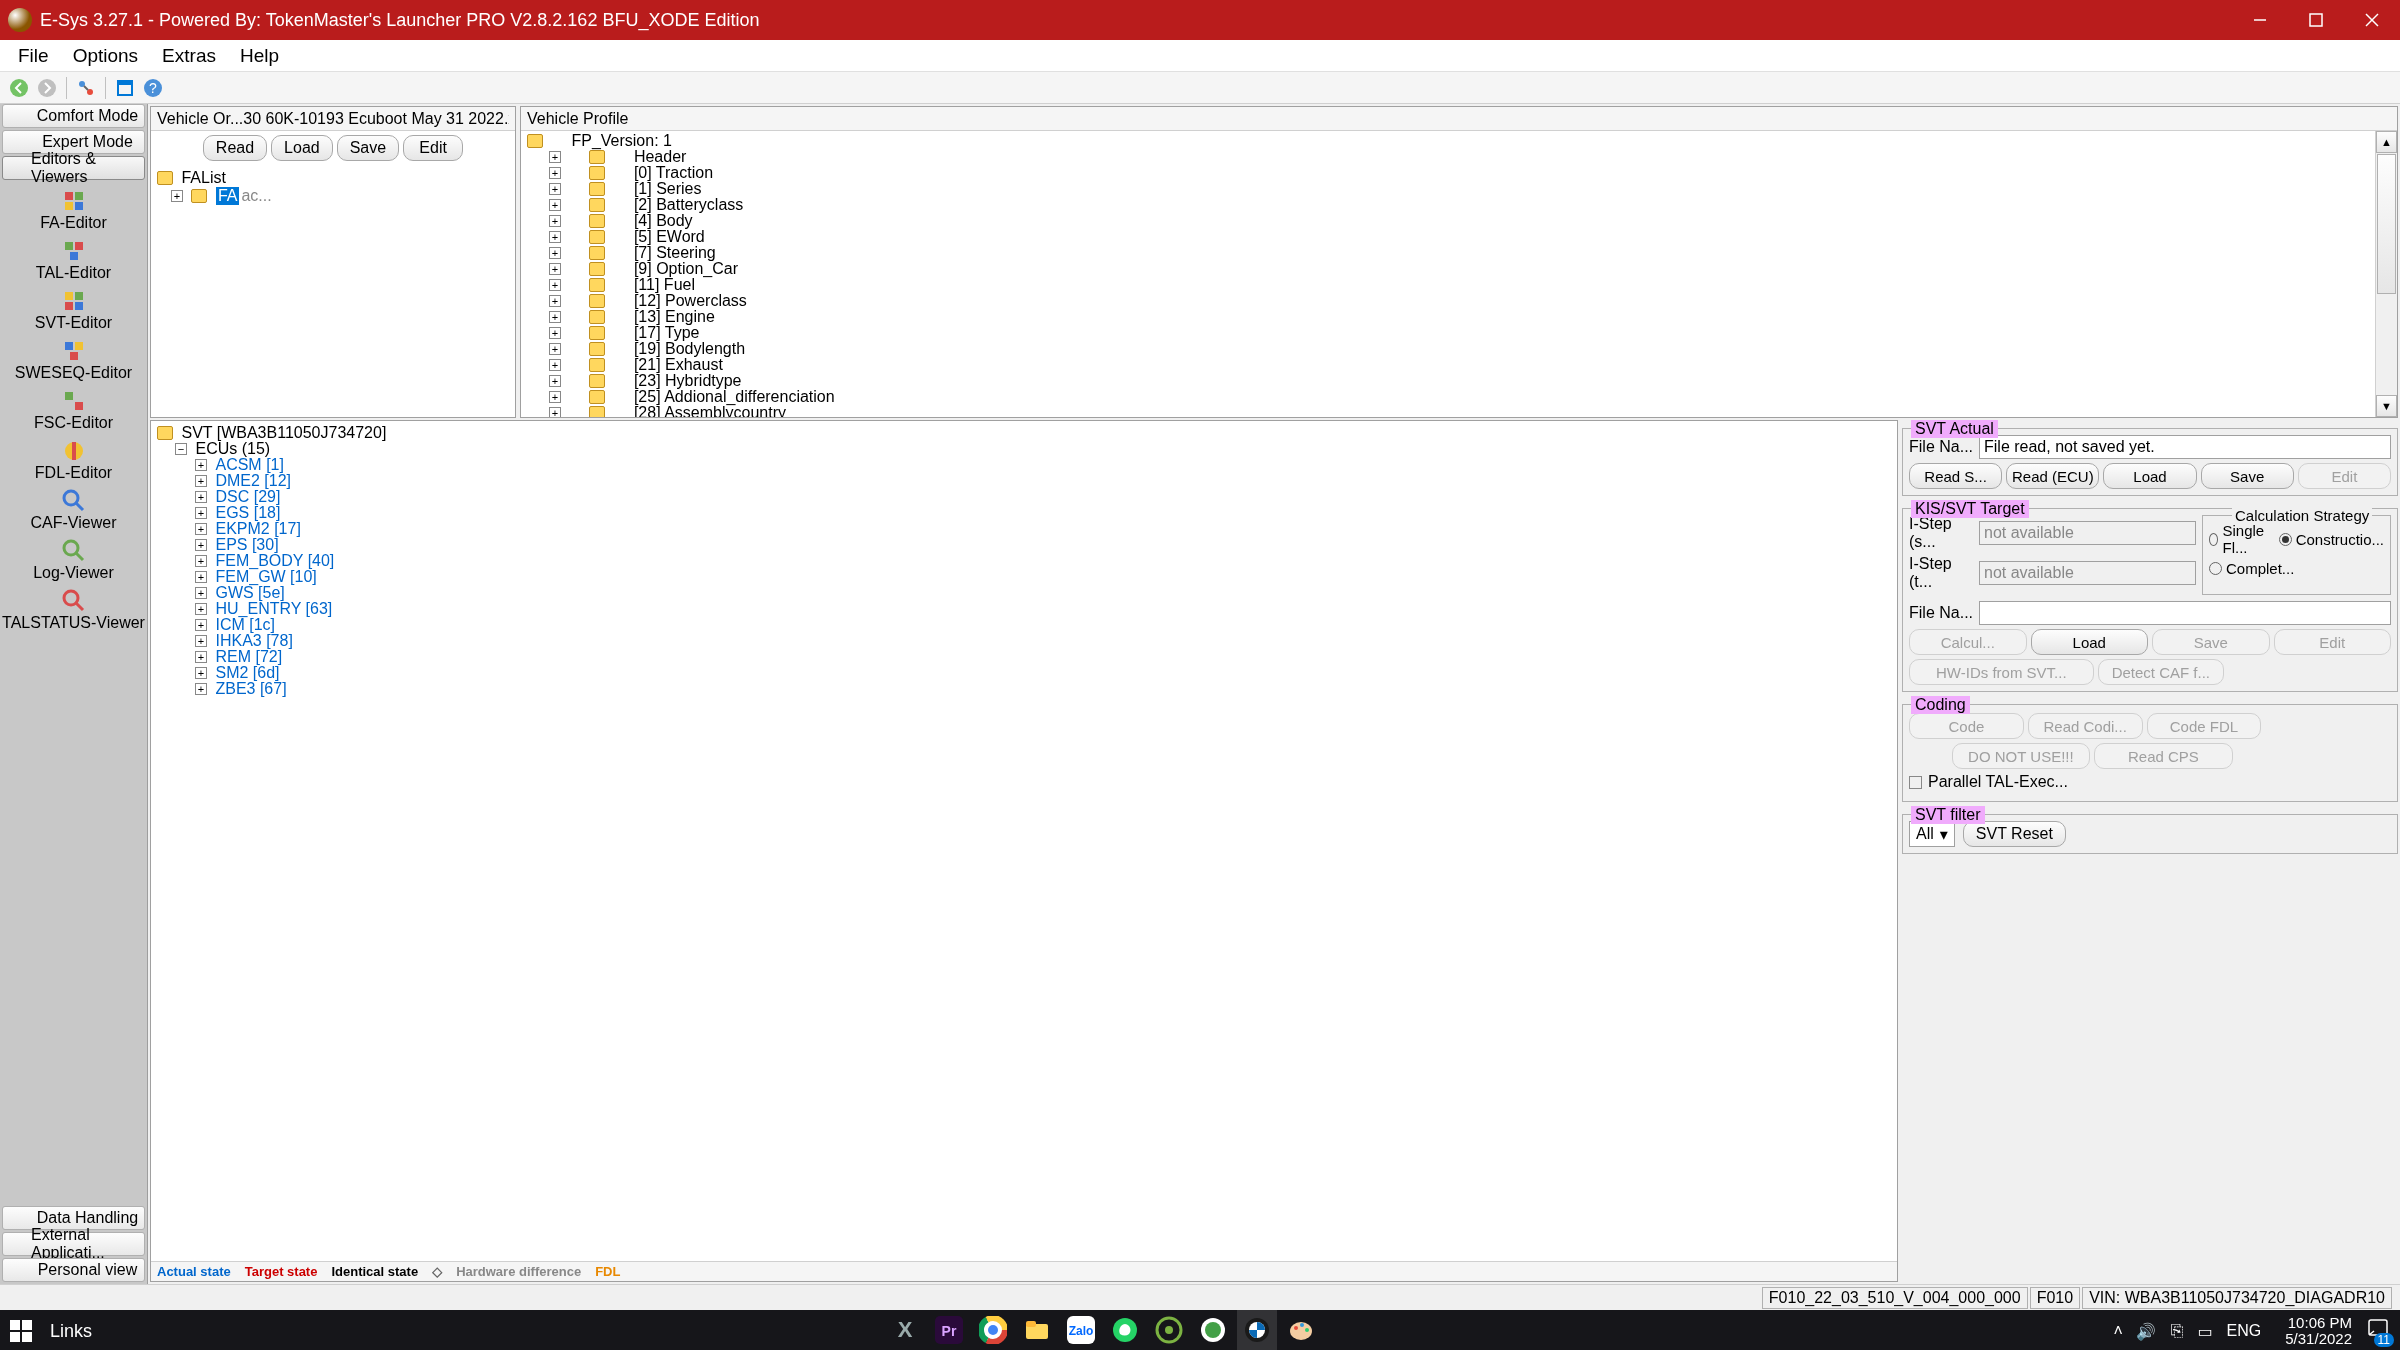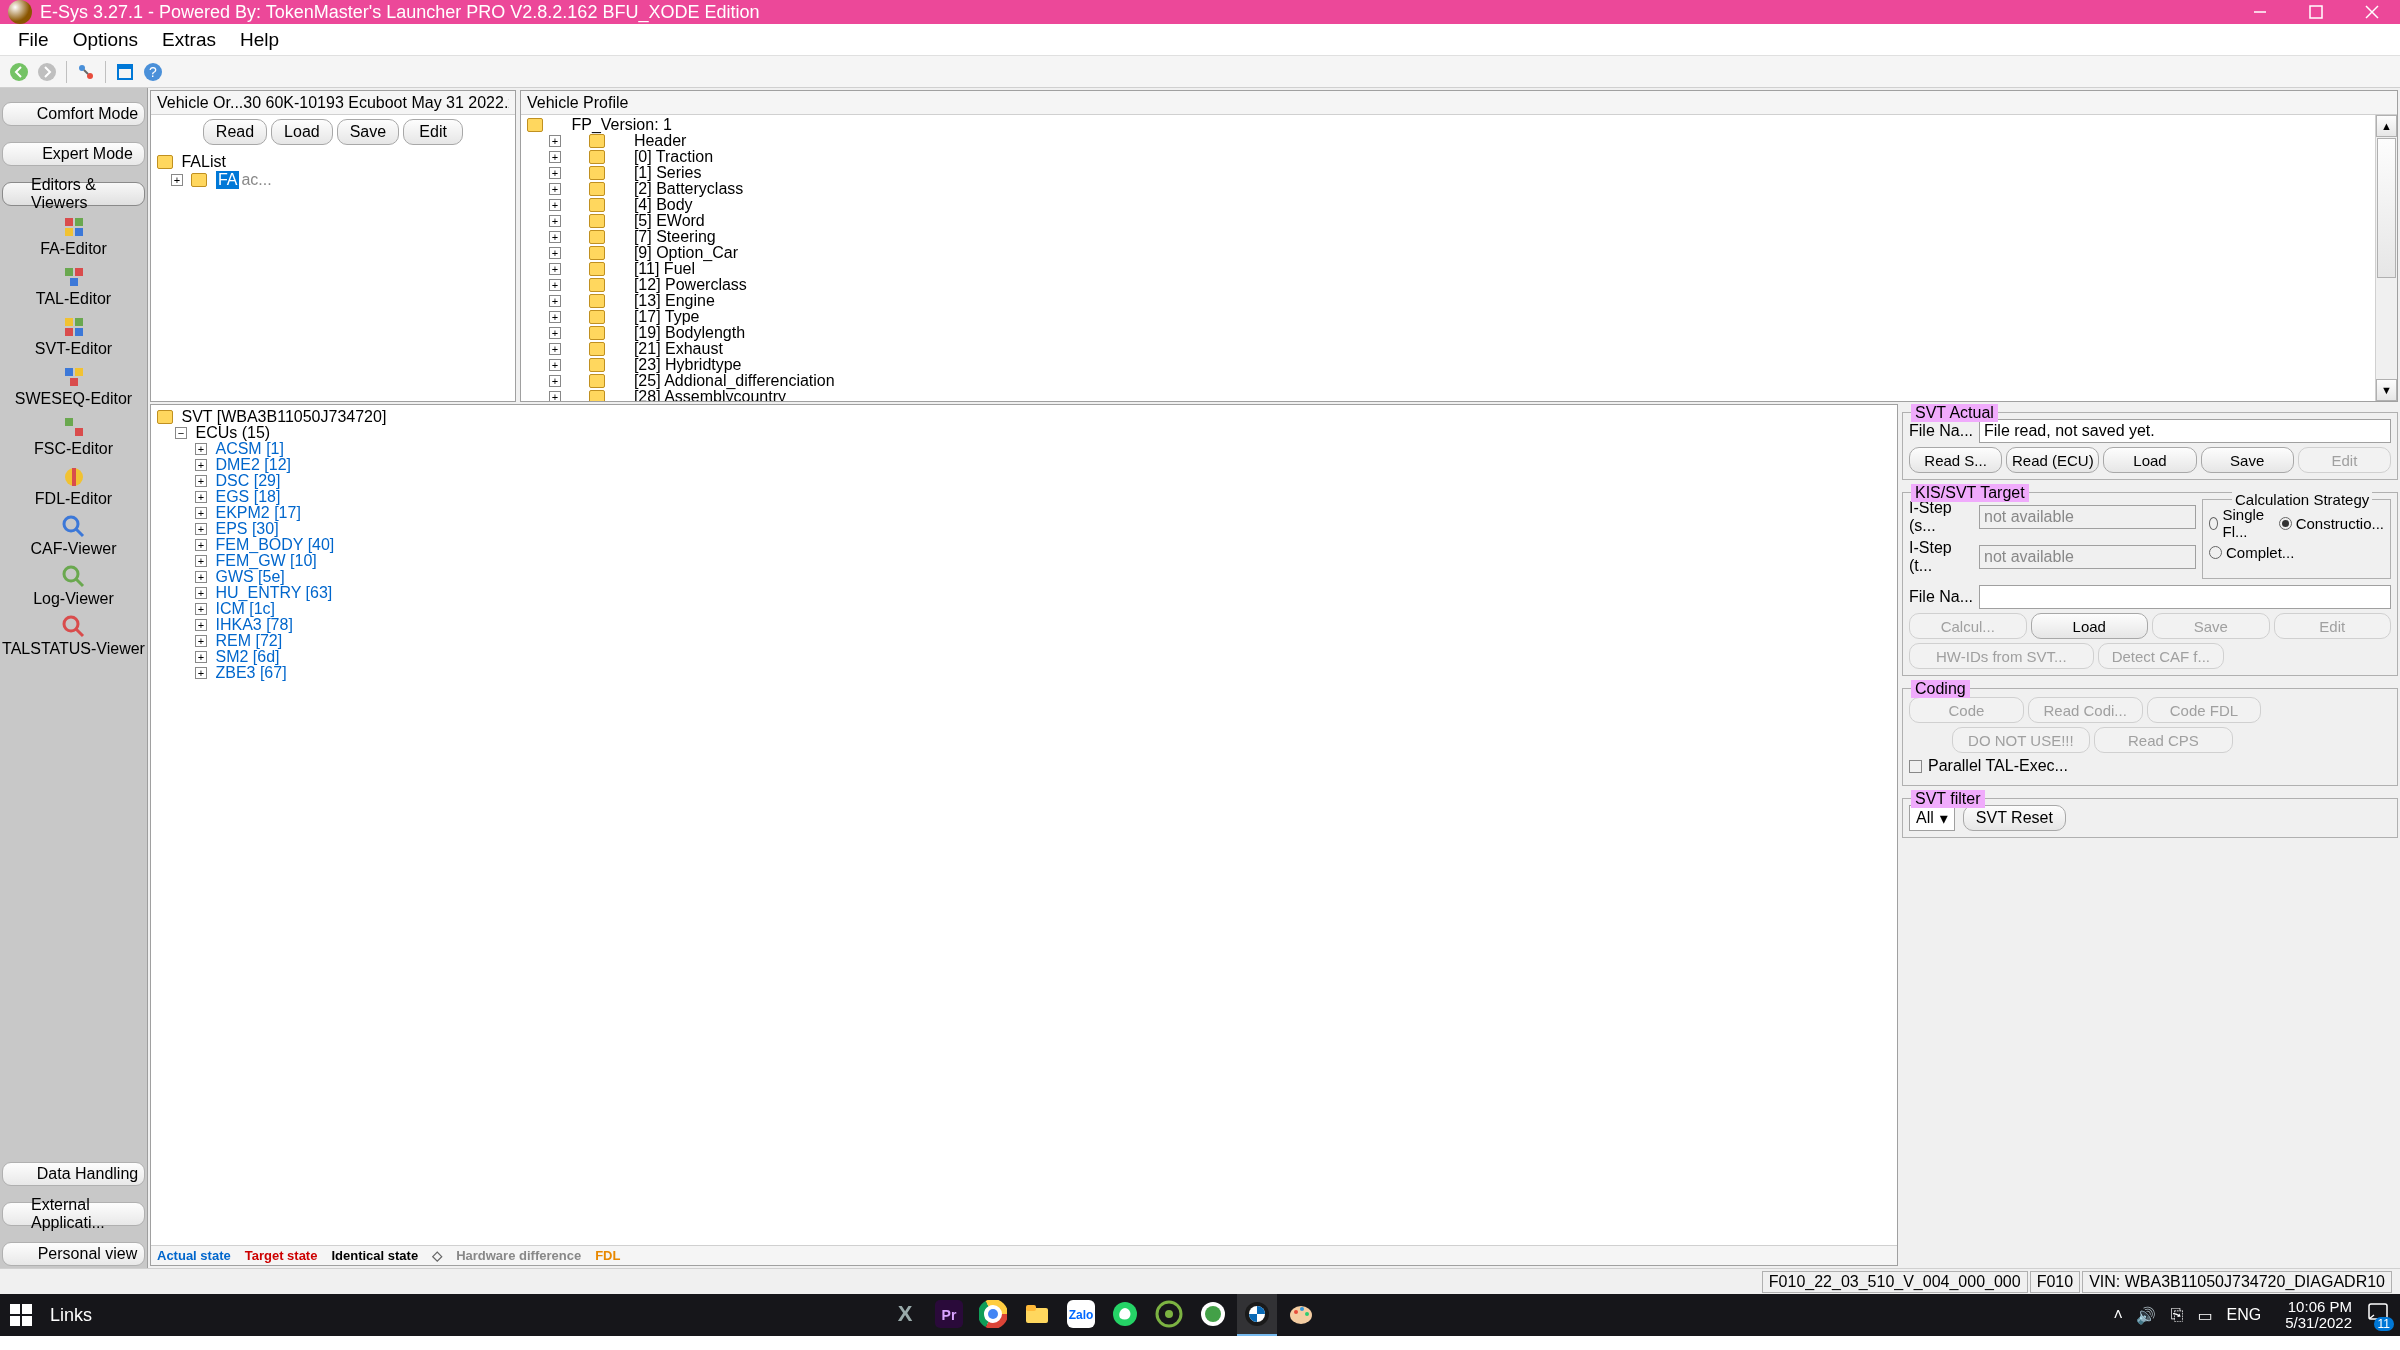--- a/index.html
+++ b/index.html
@@ -1,40 +1,40 @@
 <!DOCTYPE html>
 <html><head>
 <meta charset="utf-8">
 <style>
 * { box-sizing: border-box; margin: 0; padding: 0; font-family: "Segoe UI", Tahoma, sans-serif; }
 body { width: 2400px; height: 1350px; background: #fff; font-size: 18px; overflow: hidden; }
 
 
-.titlebar { height: 24px; background: #ec4899; display: flex; align-items: center; color: #fff; padding-left: 8px; }
+.titlebar { height: 40px; background: #b91c1c; display: flex; align-items: center; color: #fff; padding-left: 8px; }
 .titlebar .appicon { width: 24px; height: 24px; background: radial-gradient(circle at 30% 30%, #fff, #8a5500 60%); border-radius: 50%; margin-right: 8px; }
 .titlebar .title { flex: 1; font-size: 18px; }
 .titlebar .winbtns { display: flex; }
 .titlebar .winbtn { width: 56px; height: 38px; display: flex; align-items: center; justify-content: center; }
 .titlebar .winbtn svg { width: 16px; height: 16px; stroke: #fff; stroke-width: 1.5; fill: none; }
 
 
 .menubar { height: 32px; background: #fff; border-bottom: 1px solid #e0e0e0; display: flex; align-items: center; padding-left: 6px; font-size: 19px; }
 .menubar span { padding: 0 12px; }
 
 
 .toolbar { height: 32px; background: #f5f5f5; display: flex; align-items: center; padding-left: 6px; gap: 2px; border-bottom: 1px solid #d0d0d0; }
 .toolbar .tbtn { width: 26px; height: 26px; display: flex; align-items: center; justify-content: center; border: 1px solid transparent; }
 .toolbar .sep { width: 1px; height: 22px; background: #c0c0c0; margin: 0 4px; }
 
 
 .body { display: flex; height: calc(1350px - 38px - 32px - 32px - 26px - 42px); }
 
 
 .sidebar { width: 148px; background: #c8c8c8; display: flex; flex-direction: column; border-right: 1px solid #9e9e9e; }
-.sidebar .tabbtn { height: 24px; background: linear-gradient(#fdfdfd,#e8e8e8); border: 1px solid #b0b0b0; border-radius: 9px; font-size: 16px; display: flex; align-items: center; justify-content: center; margin: 14px 2px 2px; cursor: default; padding-left: 28px; }
+.sidebar .tabbtn { height: 24px; background: linear-gradient(#fdfdfd,#e8e8e8); border: 1px solid #b0b0b0; border-radius: 3px; font-size: 16px; display: flex; align-items: center; justify-content: center; margin: 0 2px 2px; cursor: default; padding-left: 28px; }
 .sidebar .tabbtn.active { background: linear-gradient(#f8f8f8,#e0e0e0); border-color: #8a8a8a; }
 .sidebar .items { flex: 1; display: flex; flex-direction: column; align-items: center; padding-top: 4px; gap: 2px; }
 .sidebar .item { display: flex; flex-direction: column; align-items: center; font-size: 16px; width: 100%; padding: 2px 0; }
 .sidebar .item .icn { width: 26px; height: 26px; }
 
 
 .main { flex: 1; display: flex; flex-direction: column; background: #f0f0f0; padding: 2px; gap: 2px; }
 .main-top { display: flex; gap: 4px; height: 312px; }
 .vehicle-order { width: 366px; background: #fff; border: 1px solid #a0a0a0; display: flex; flex-direction: column; }
 .vo-head { display: flex; align-items: center; height: 24px; background: #f5f5f5; border-bottom: 1px solid #d0d0d0; font-size: 16px; padding: 0 6px; }

